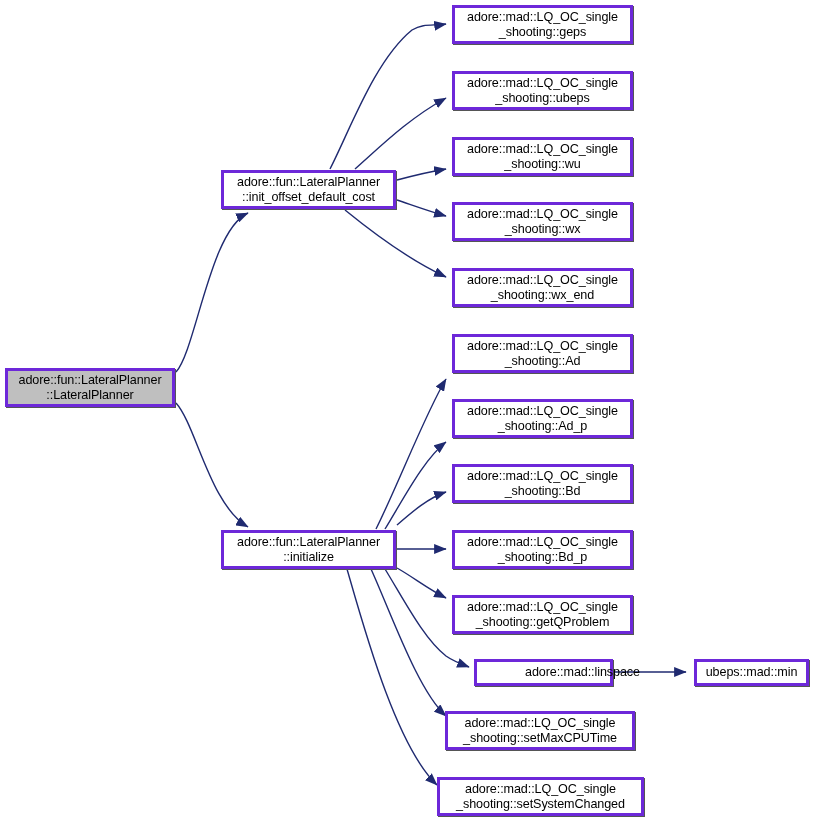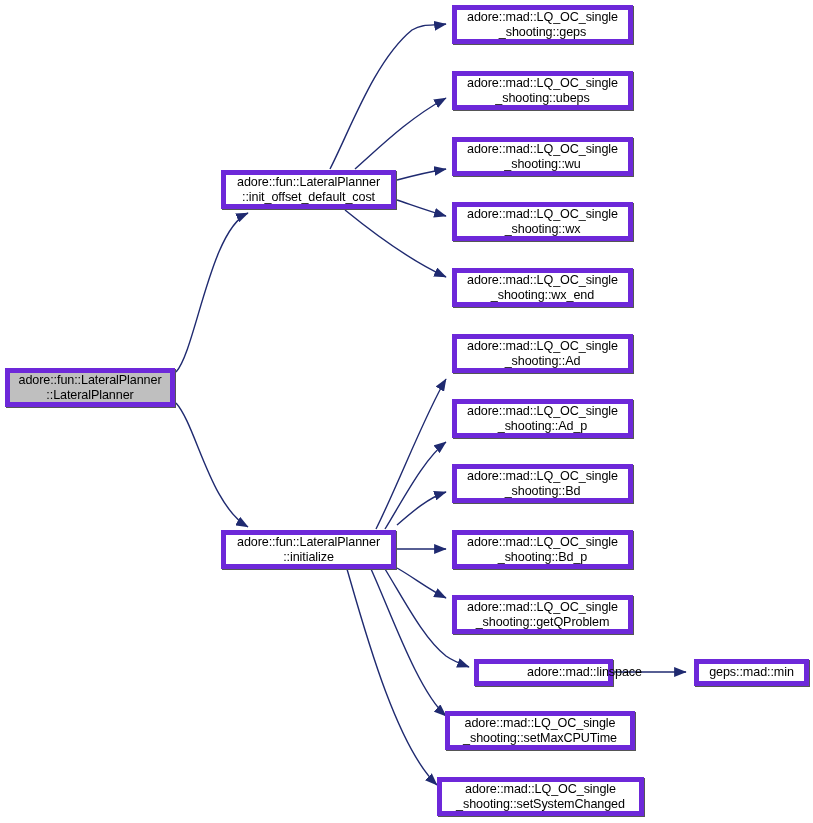--- a/index.html
+++ b/index.html
@@ -24,21 +24,21 @@
     position: absolute;
     left: 0; top: 0;
     width: 813px;
     height: 823px;
     pointer-events: none;
   }
   .node {
     position: absolute;
     box-sizing: border-box;
     background: #ffffff;
-    border: 5px solid #6d28d9;
+    border: 3px solid #6d28d9;
     box-shadow: 1px 1px 0 0 #555555;
     display: flex;
     align-items: center;
     justify-content: center;
     text-align: center;
     color: #000000;
     font-size: 12.6px;
     line-height: 14.5px;
     letter-spacing: -0.1px;
     white-space: pre-line;
@@ -106,15 +106,15 @@
 _shooting::Bd</span></div>
       <div class="node" style="left: 452px; top: 530px; width: 181px; height: 39px;"><span class="node-label">adore::mad::LQ_OC_single
 _shooting::Bd_p</span></div>
       <div class="node" style="left: 452px; top: 595px; width: 181px; height: 39px;"><span class="node-label">adore::mad::LQ_OC_single
 _shooting::getQProblem</span></div>
       <div class="node" style="left: 474px; top: 659px; width: 139px; height: 27px; padding-left: 48px;"><span class="node-label">adore::mad::linspace</span></div>
       <div class="node" style="left: 445px; top: 711px; width: 190px; height: 39px;"><span class="node-label">adore::mad::LQ_OC_single
 _shooting::setMaxCPUTime</span></div>
       <div class="node" style="left: 437px; top: 777px; width: 207px; height: 39px;"><span class="node-label">adore::mad::LQ_OC_single
 _shooting::setSystemChanged</span></div>
-      <div class="node" style="left: 694px; top: 659px; width: 115px; height: 27px;"><span class="node-label">geps::mad::min</span></div>
+      <div class="node" style="left: 694px; top: 659px; width: 115px; height: 27px;"><span class="node-label">ubeps::mad::min</span></div>
     </div>
 </div>
 
 </body></html>

